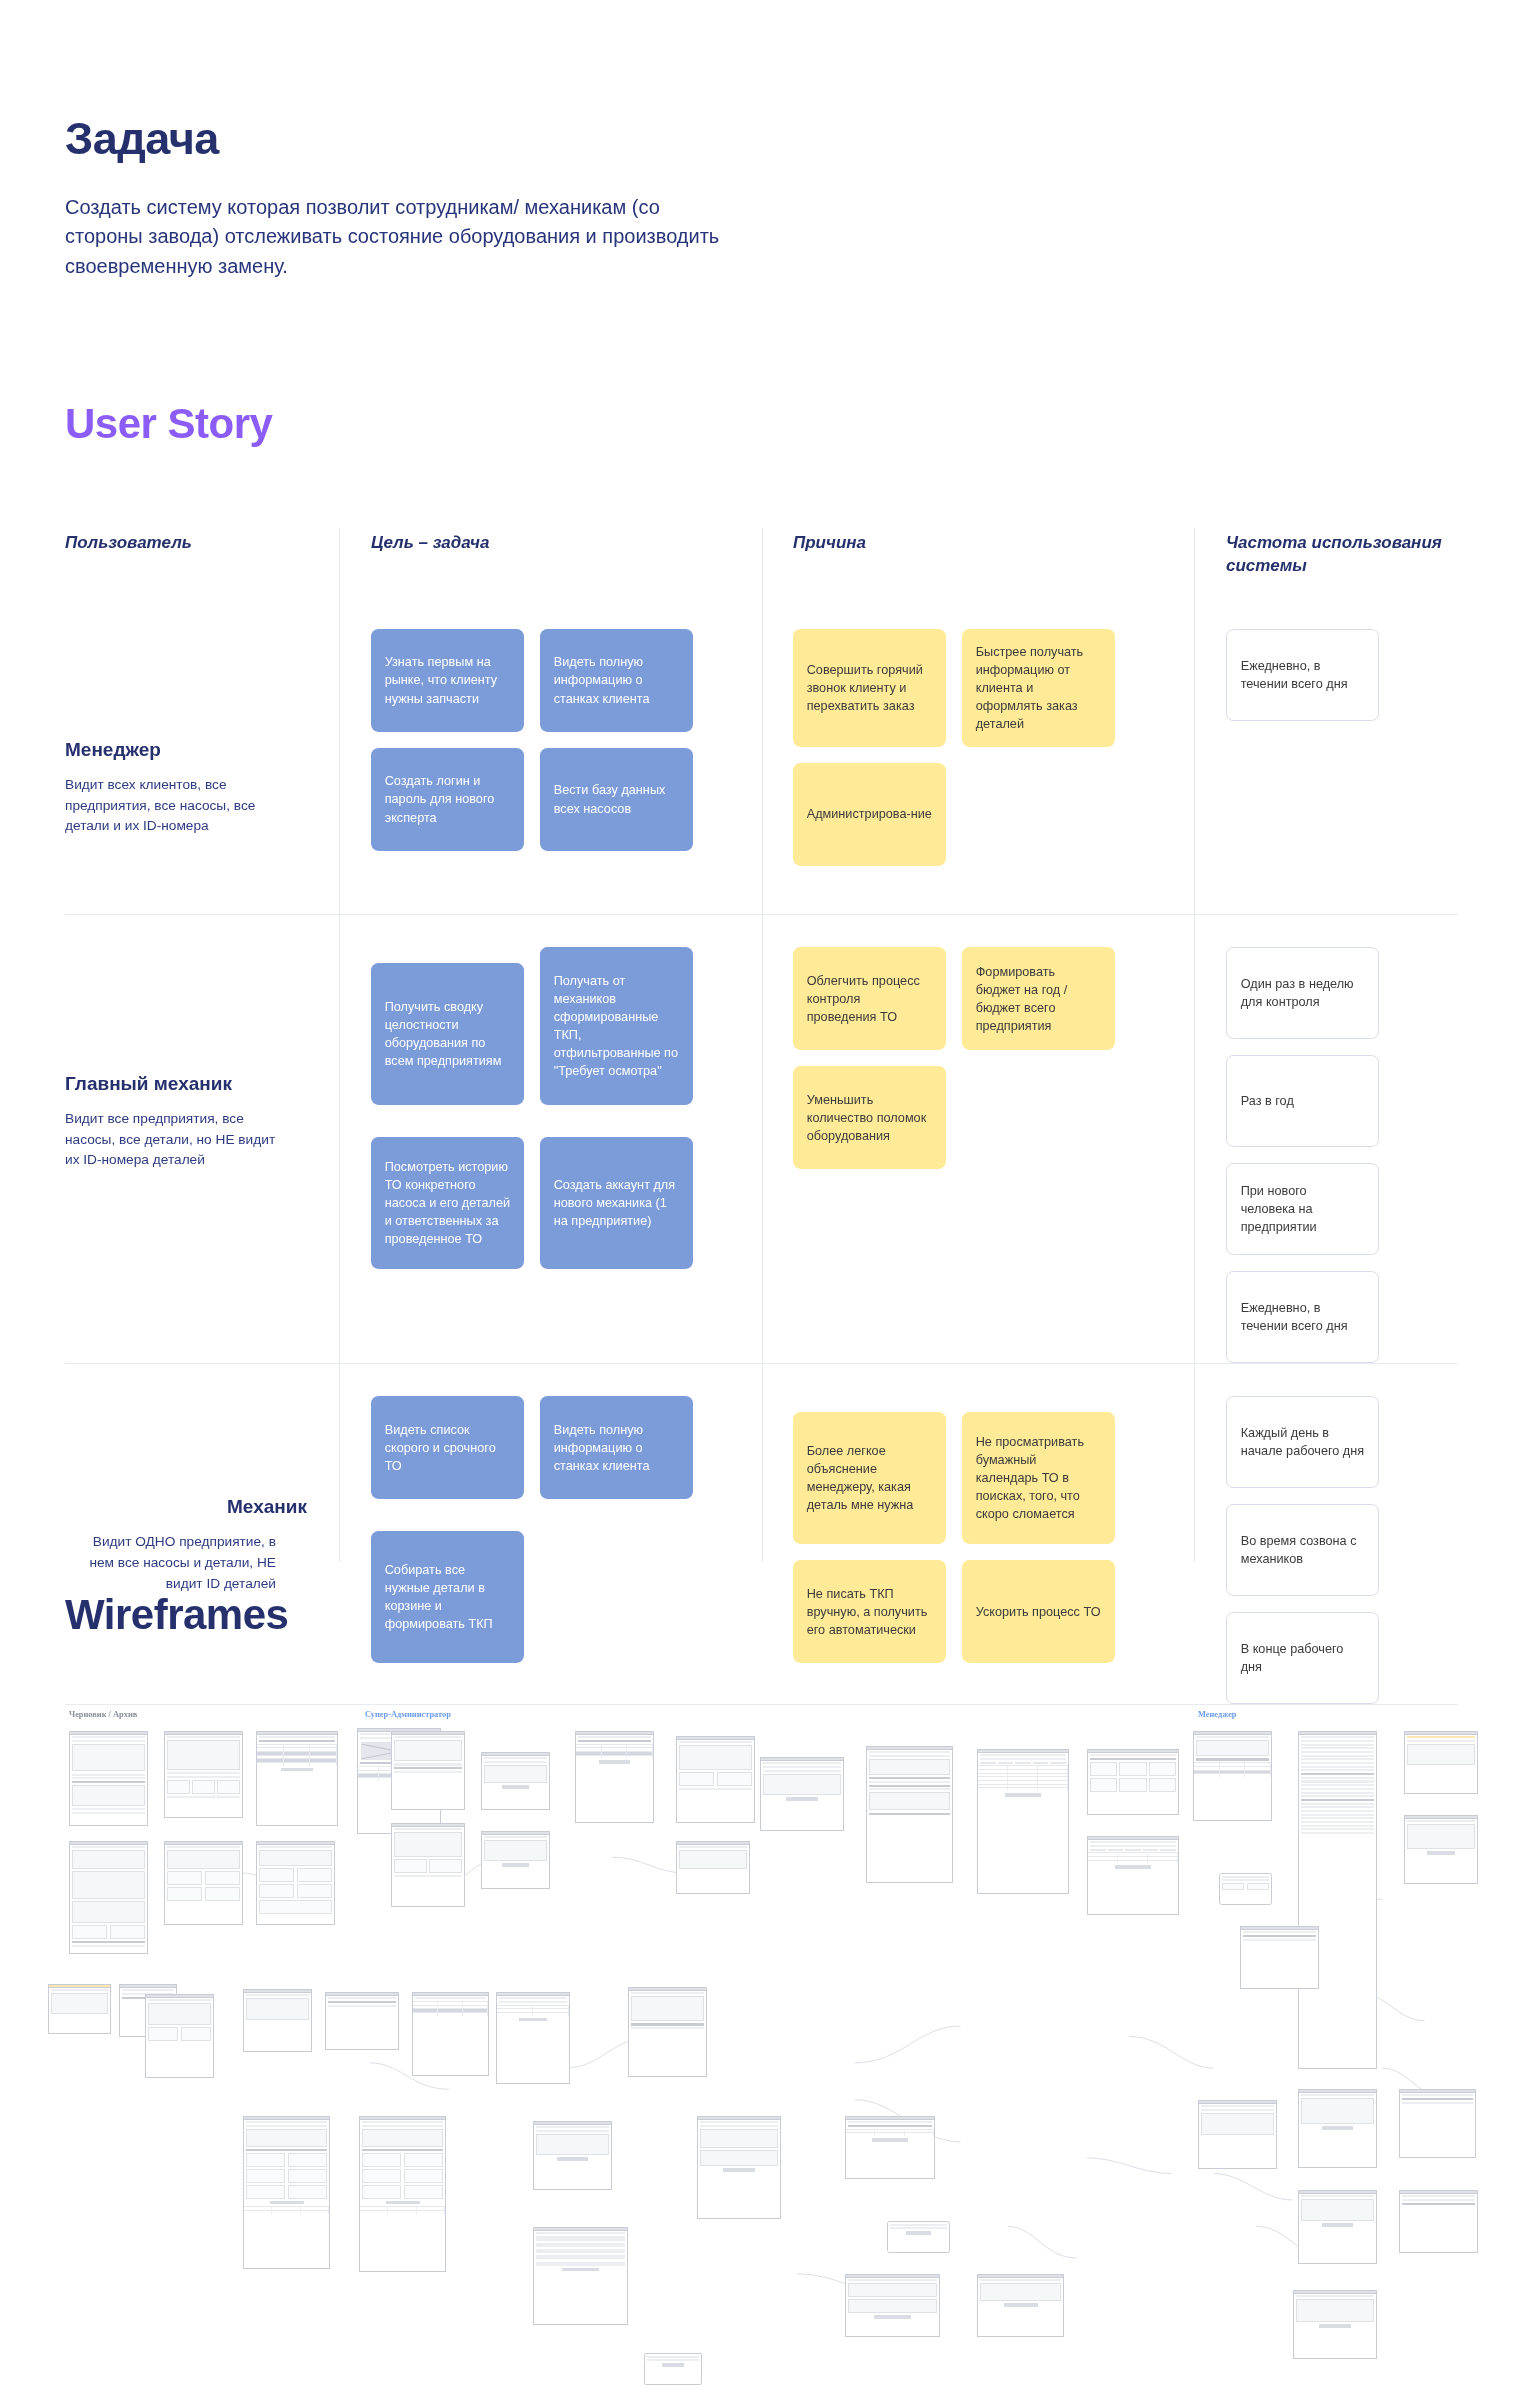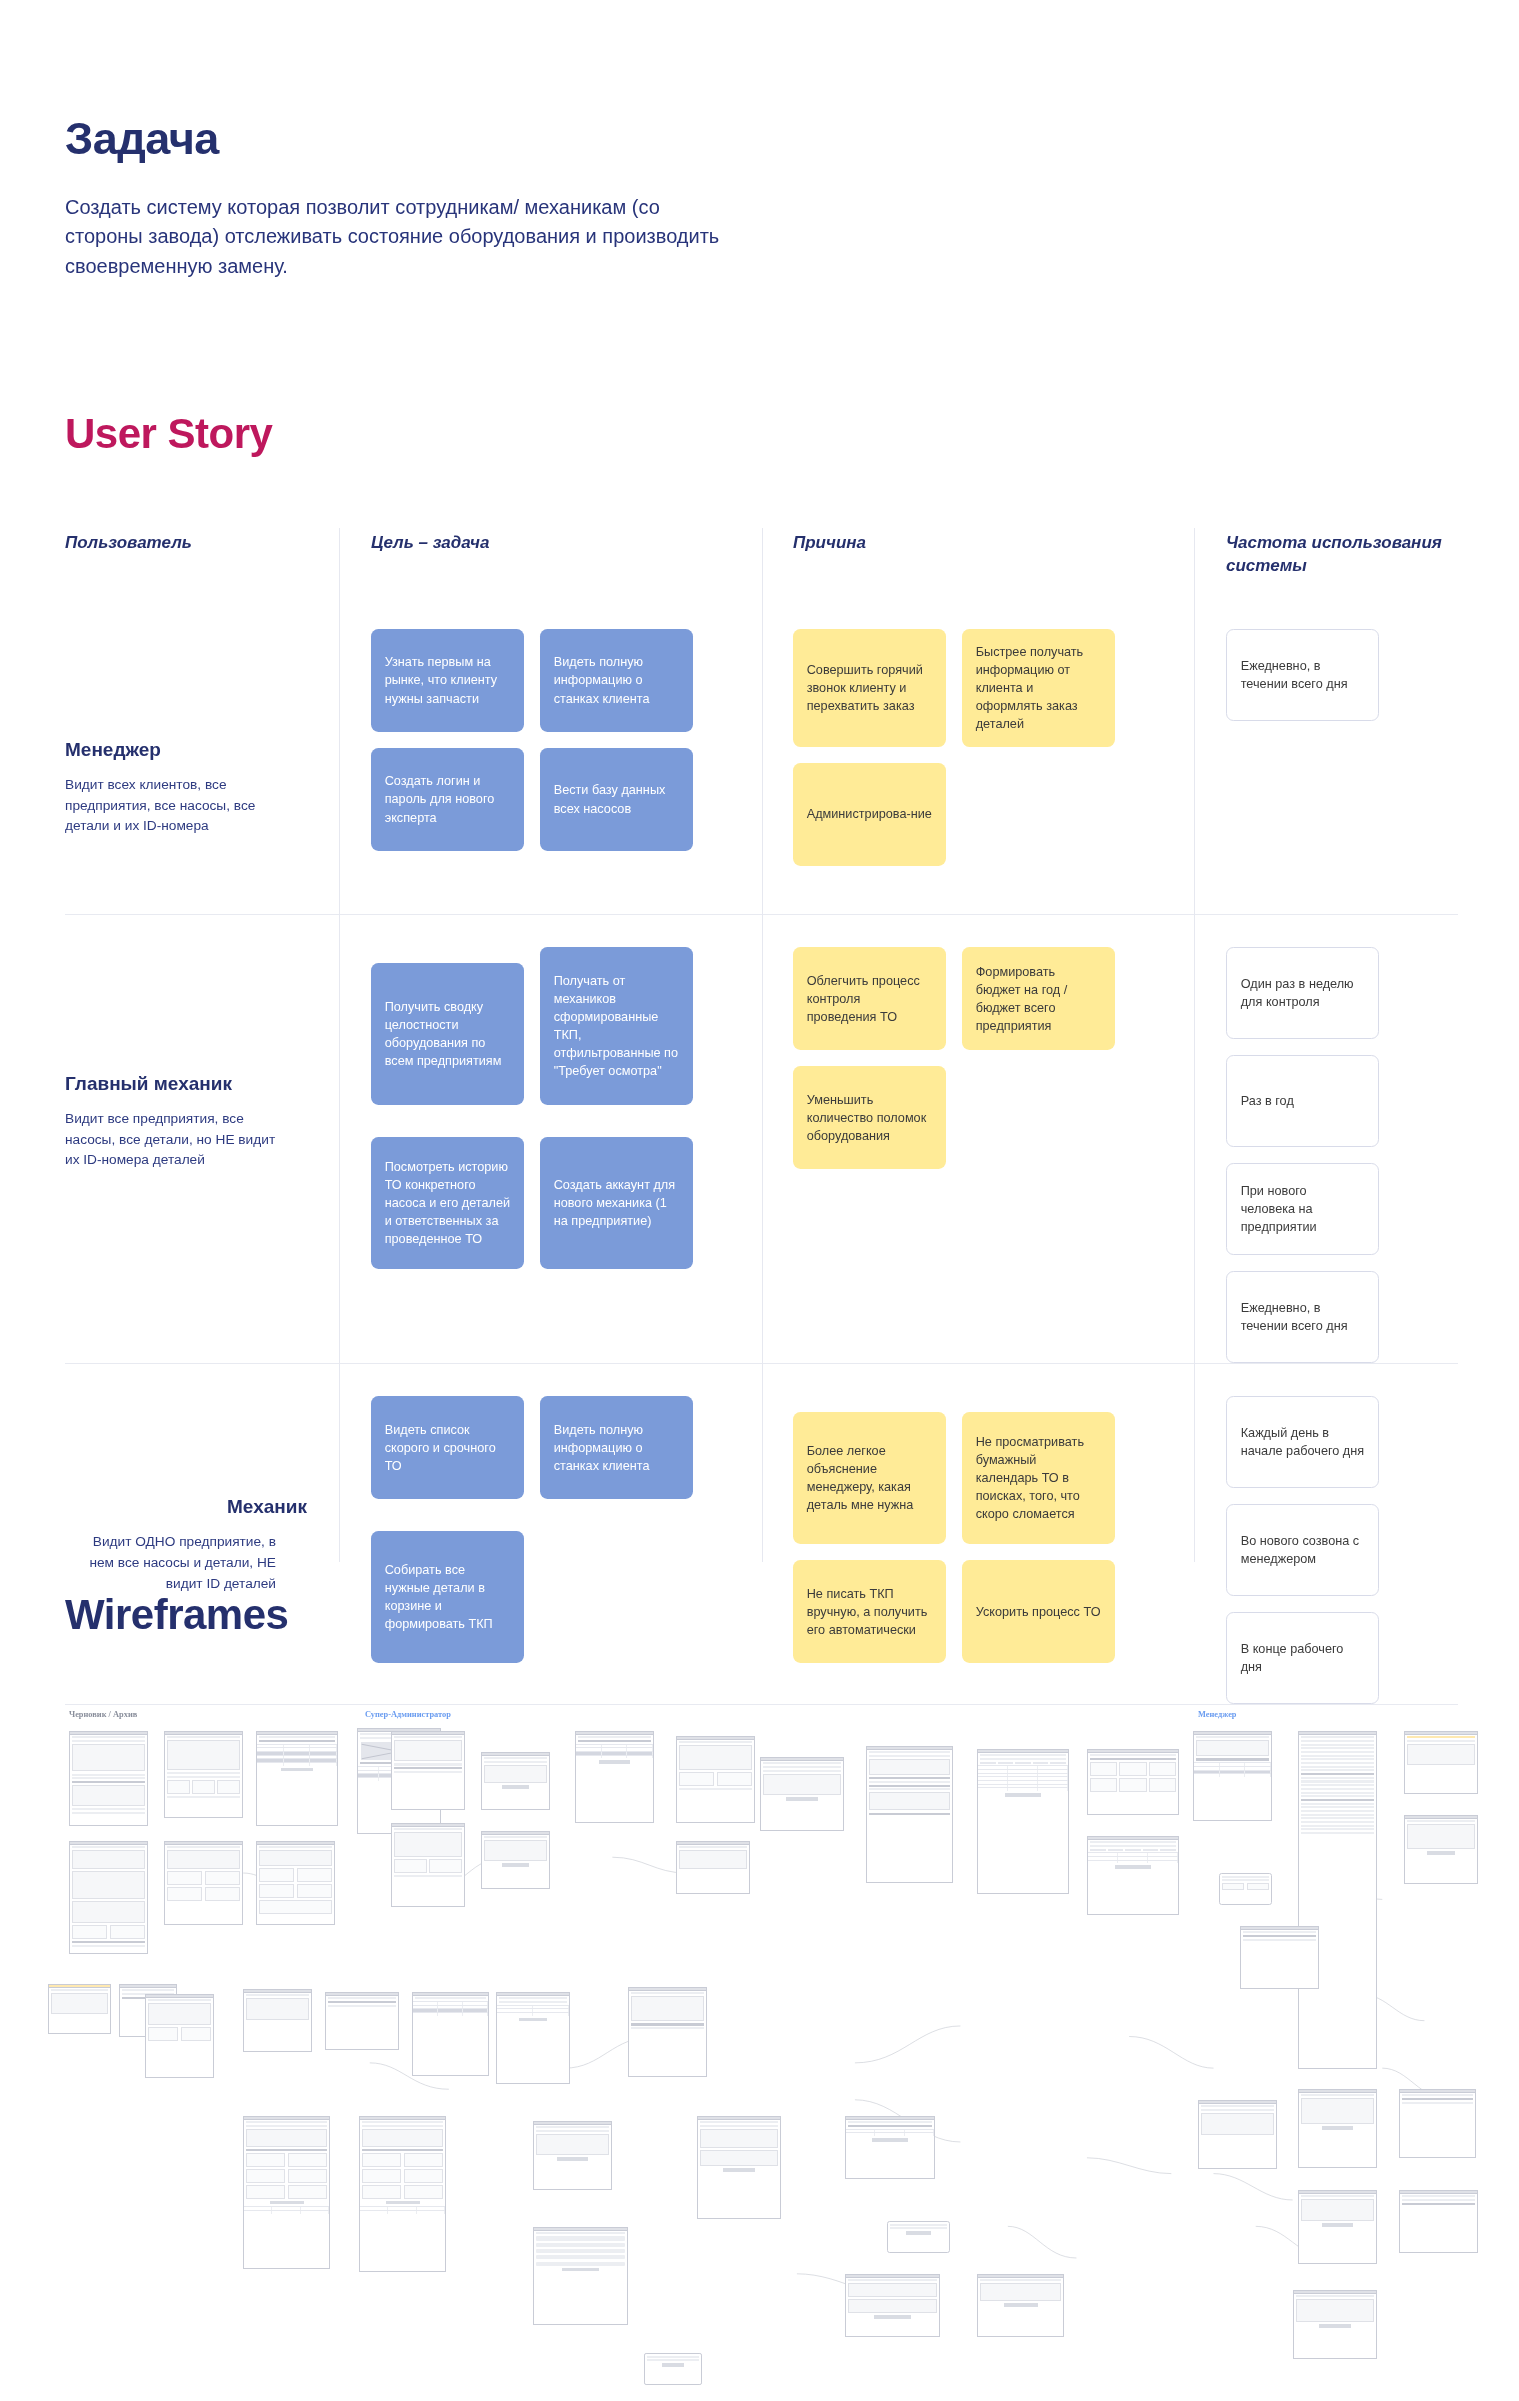--- a/index.html
+++ b/index.html
@@ -33,24 +33,24 @@
     line-height: 1.47;
     color: #28347a;
     font-weight: 400;
     max-width: 665px;
   }
 
   
   .us-title {
     position: absolute;
     left: 65px;
-    top: 413px;
+    top: 403px;
     font-size: 42px;
     font-weight: 700;
-    color: #be185d;
+    color: #8b5cf6;
     letter-spacing: -0.5px;
     line-height: 1;
   }
 
   
   .matrix {
     position: absolute;
     left: 65px;
     top: 528px;
     width: 1393px;
@@ -363,21 +363,21 @@
         <div class="cards reason">
           <div class="card yellow tallish">Более легкое объяснение менеджеру, какая деталь мне нужна</div>
           <div class="card yellow tallish">Не просматривать бумажный календарь ТО в поисках, того, что скоро сломается</div>
           <div class="card yellow">Не писать ТКП вручную, а получить его автоматически</div>
           <div class="card yellow">Ускорить процесс ТО</div>
         </div>
       </div>
       <div class="cell col-freq">
         <div class="cards freq">
           <div class="card white">Каждый день в начале рабочего дня</div>
-          <div class="card white">Во нового созвона с менеджером</div>
+          <div class="card white">Во время созвона с механиков</div>
           <div class="card white">В конце рабочего дня</div>
         </div>
       </div>
     </div>
 
     <div class="hline"></div>
   </div>
 
   <h2 class="wf-title">Wireframes</h2>
 

